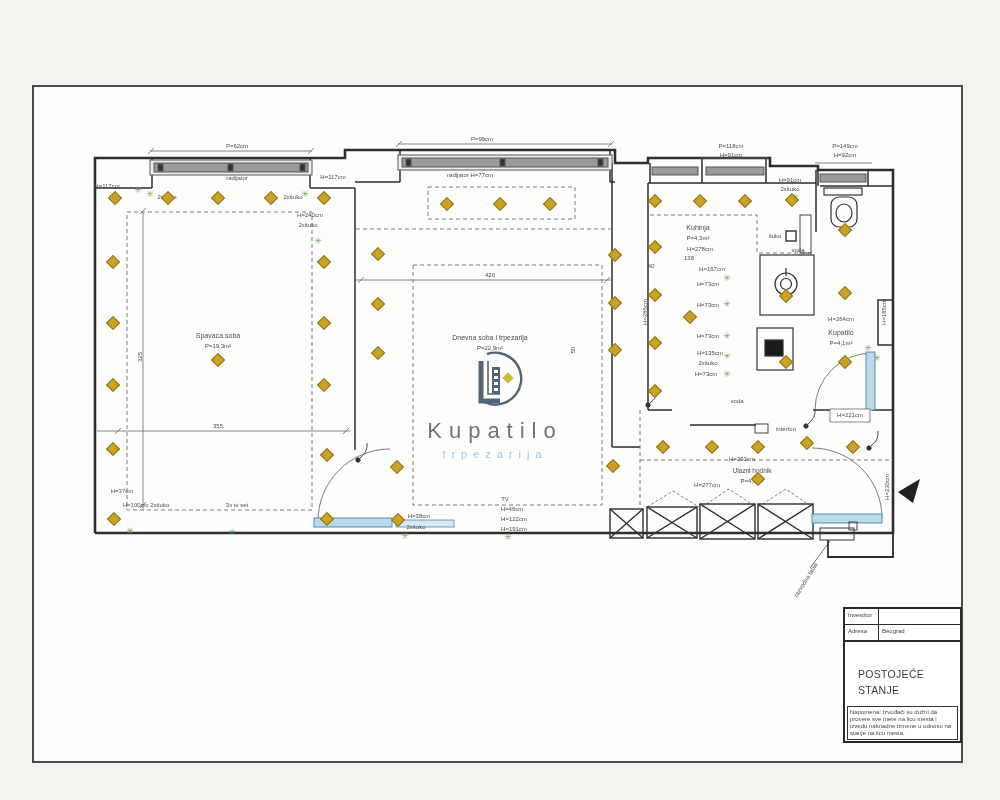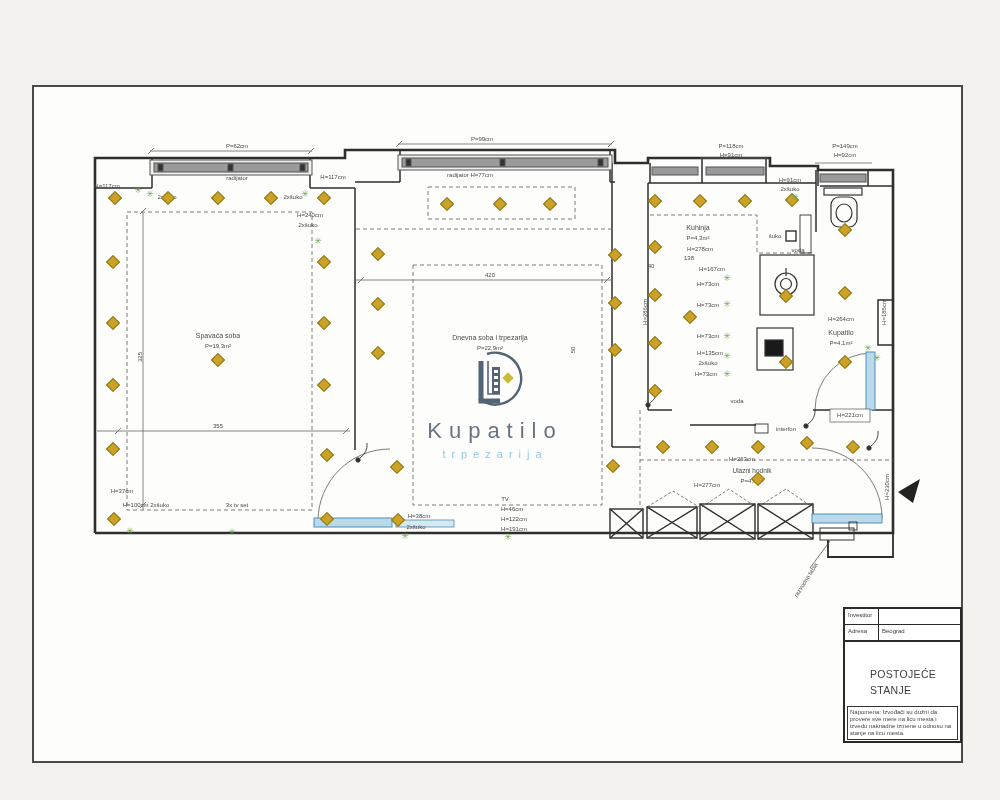--- a/index.html
+++ b/index.html
@@ -39,21 +39,21 @@
   .titleblock{
     position:absolute;left:843px;top:607px;width:119px;height:136px;
     background:#fff;border:2px solid #2a2a2a;box-sizing:border-box;
   }
   .tb-row{display:flex;height:15px;border-bottom:1px solid #2a2a2a;}
   .tb-row.last{border-bottom:2px solid #2a2a2a;}
   .tb-cell{font-size:6px;color:#3c3c3c;padding:3px 2px 0 3px;box-sizing:border-box;}
   .tb-cell.label{width:34px;border-right:1px solid #2a2a2a;}
   .tb-cell.value{flex:1;}
   .tb-title{
-    margin:24px 0 0 25px;width:78px;font-size:10.5px;line-height:1.55;
+    margin:24px 0 0 13px;width:78px;font-size:10.5px;line-height:1.55;
     color:#3d3d3d;letter-spacing:.3px;
   }
   .tb-note{
     position:absolute;left:2px;right:2px;bottom:1px;
     border:1px solid #333;padding:2px;
     font-size:6px;line-height:1.18;color:#454545;
   }
 </style>
 </head>
 <body style="--light: #c9a227; --socket: #6aa84f;">

